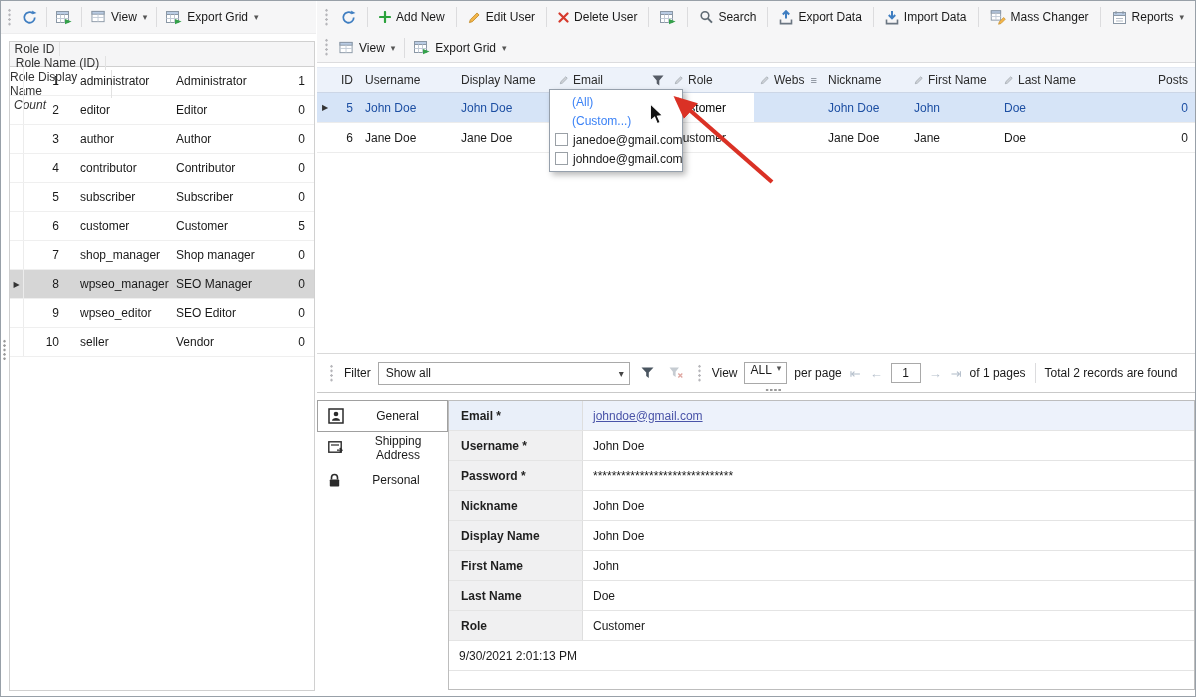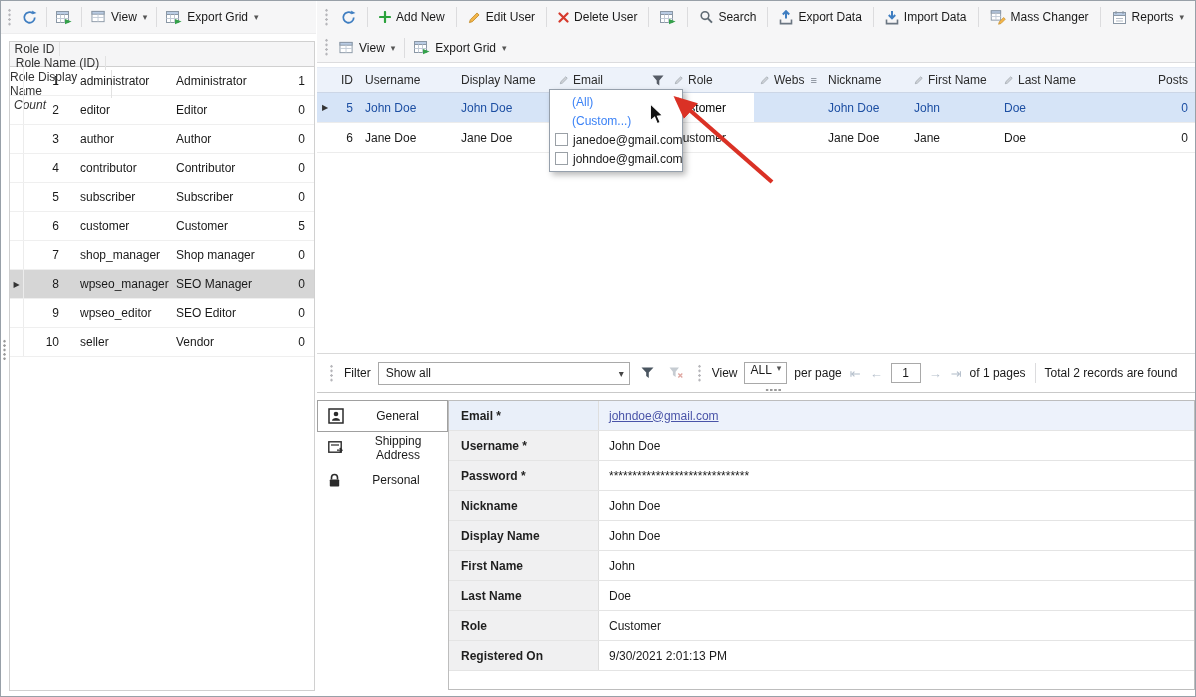--- a/index.html
+++ b/index.html
@@ -64,21 +64,21 @@
 #panel-grip{position:absolute;left:448px;top:387px;width:17px;height:4px;background-image:radial-gradient(circle,#9a9a9a 1px,transparent 1.3px);background-size:4.2px 4px;}
 
 
 #detail{position:absolute;left:0;top:392px;width:100%;height:303px;background:#fff;}
 #tabs{position:absolute;left:0;top:7px;width:131px;}
 .tab{height:32px;display:flex;align-items:center;gap:8px;padding-left:10px;border:1px solid transparent;}
 .tab .tlabel{flex:1;text-align:center;padding-right:4px;}
 .tab.sel{background:#fff;border:1px solid #a0a0a0;}
 #form{position:absolute;left:131px;top:7px;right:1px;height:290px;border:1px solid #bdbdbd;background:#fff;display:flex;flex-direction:column;}
 .frow{display:flex;height:30px;border-bottom:1px solid #e4e4e4;flex:none;}
-.flabel{width:150px;background:#f0f0f1;border-right:1px solid #dedede;display:flex;align-items:center;padding-left:12px;font-weight:bold;color:#1f1f1f;}
+.flabel{width:134px;background:#f0f0f1;border-right:1px solid #dedede;display:flex;align-items:center;padding-left:12px;font-weight:bold;color:#1f1f1f;}
 .fvalue{flex:1;display:flex;align-items:center;padding-left:10px;background:#fff;}
 .frow.focus .flabel{background:#e9eff9;}
 .frow.focus .fvalue{background:#edf2fb;}
 .flink{color:#4a54a8;text-decoration:underline;cursor:pointer;}
 .fspacer{flex:1;}
 
 
 #filter-popup{position:absolute;left:548px;top:88px;width:134px;background:#fff;border:1px solid #96a0ac;box-shadow:3px 3px 6px rgba(0,0,0,0.28);z-index:40;padding:2px 0 3px;}
 .pitem{height:19px;display:flex;align-items:center;padding-left:22px;color:#3b82f6;white-space:nowrap;}
 .pitem.opt{padding-left:5px;gap:5px;color:#1a1a1a;}
@@ -519,21 +519,20 @@
         </div>
         <div class="frow">
           <div class="flabel">Last Name</div>
           <div class="fvalue">Doe</div>
         </div>
         <div class="frow">
           <div class="flabel">Role</div>
           <div class="fvalue">Customer</div>
         </div>
         <div class="frow">
-          <div class="flabel">Registered On</div>
           <div class="fvalue">9/30/2021 2:01:13 PM</div>
         </div>
         <div class="fspacer"></div>
       </div>
     </div>
   </div>
 
   <div id="filter-popup">
     <div class="pitem">(All)</div>
     <div class="pitem">(Custom...)</div>

